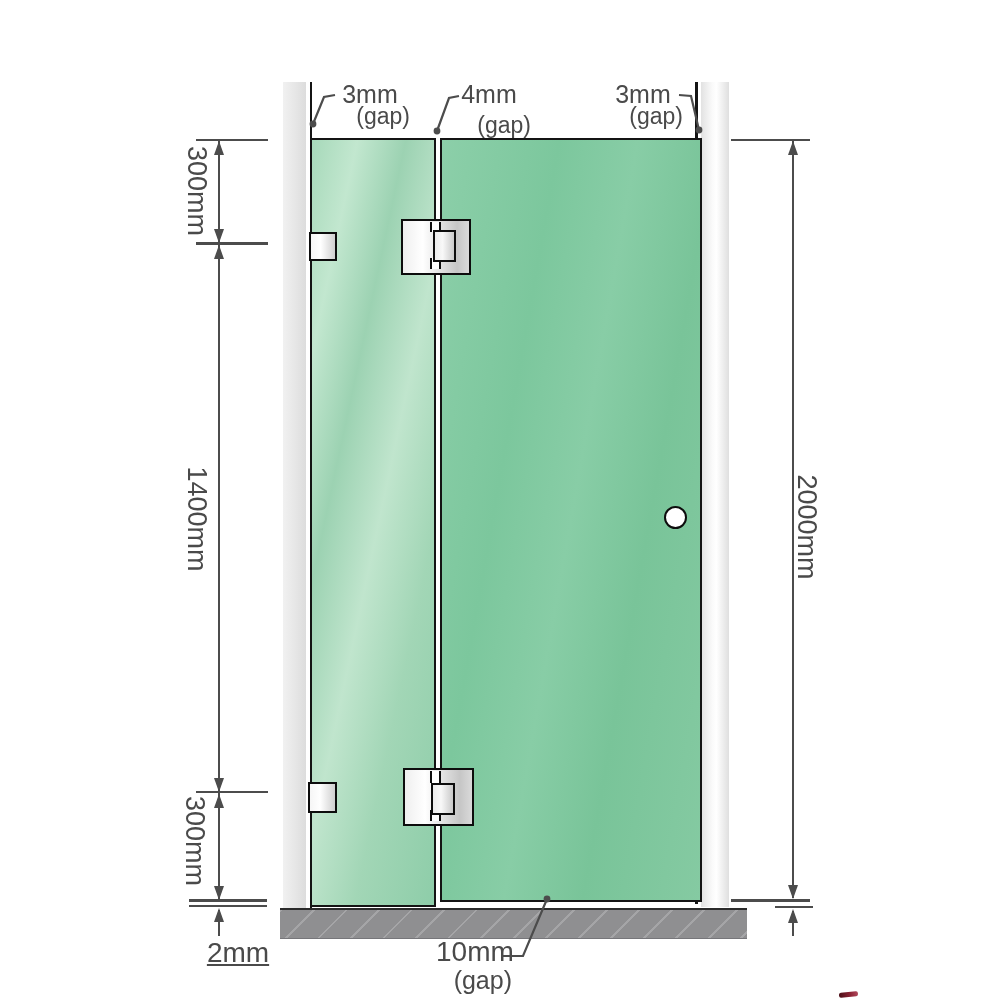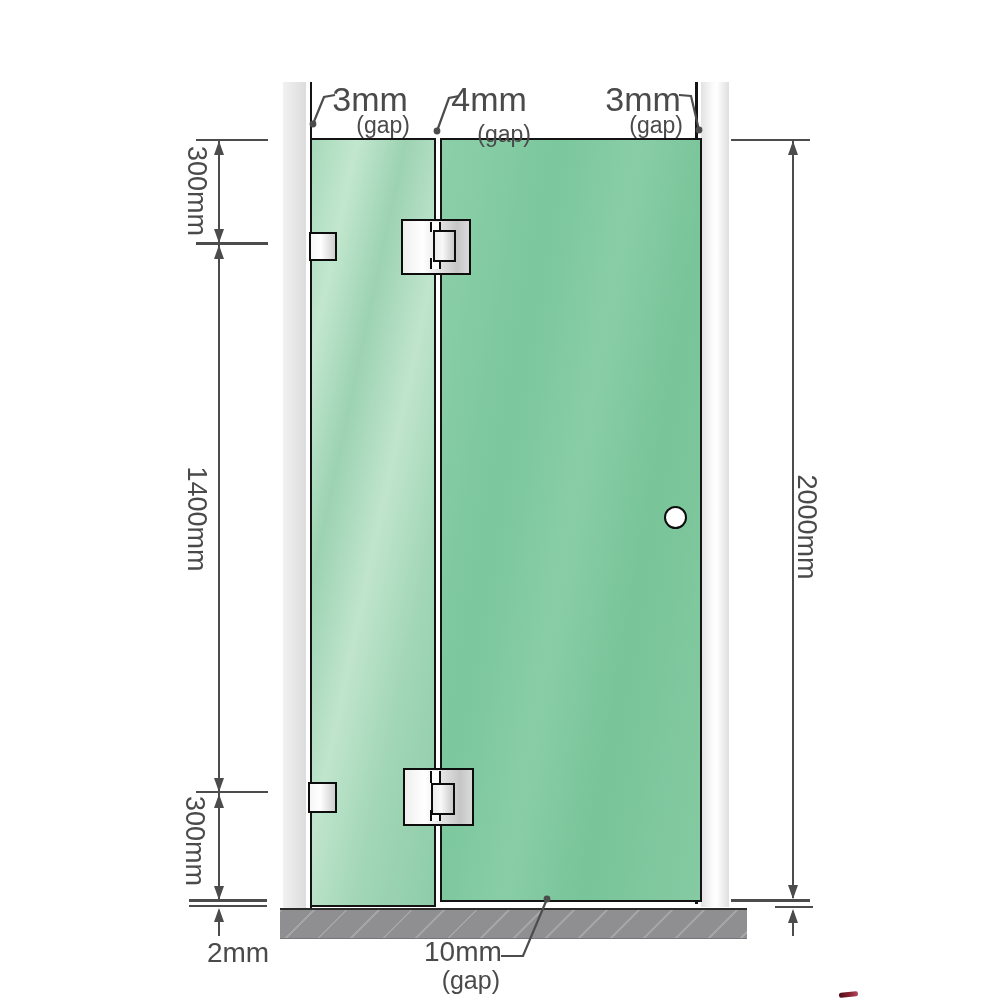--- a/index.html
+++ b/index.html
@@ -45,23 +45,23 @@
     border:2.5px solid #0d0d0d;background:#ffffff;}
   
   .dim{background:#4c4c4c;}
   .vline{width:2.2px;}
   .tick{height:2.2px;}
   .arr{width:0;height:0;border-left:5px solid transparent;border-right:5px solid transparent;}
   .arr-up{border-bottom:14px solid #4c4c4c;}
   .arr-down{border-top:14px solid #4c4c4c;}
   .dim-label{color:#4a4a4a;font-size:27px;white-space:nowrap;}
   .vtext{transform:translate(-50%,-50%) rotate(90deg);}
-  .htext{transform:translate(-50%,-50%);}
+  .htext{transform:translate(-50%,-50%);text-decoration:underline;}
   .gap-label{color:#4a4a4a;text-align:center;line-height:1.0;}
-  .gap-label .val{font-size:34px;}
+  .gap-label .val{font-size:25px;}
   .gap-label .sub{font-size:23px;margin-top:-2px;text-align:right;}
   .gap-label-mid .sub{margin-top:7px;}
   .gap-label-bottom .val{font-size:28px;}
   .gap-label-bottom .sub{font-size:25px;margin-top:2px;}
   .leaders{left:0;top:0;width:1000px;height:1000px;pointer-events:none;}
   .logo-sliver{left:839px;top:992px;width:19px;height:5px;transform:rotate(-6deg);
     background:linear-gradient(90deg,#4a0d16,#8e2436 60%,#b0495c);border-radius:2px;}
 </style>
 </head>
 <body>
@@ -133,21 +133,21 @@
   </div>
   <div class="abs gap-label gap-label-mid" style="left:447px;top:82px;width:84px;">
     <div class="val">4mm</div>
     <div class="sub">(gap)</div>
   </div>
   <div class="abs gap-label" style="left:603px;top:82px;width:80px;">
     <div class="val">3mm</div>
     <div class="sub">(gap)</div>
   </div>
 
-  <div class="abs gap-label gap-label-bottom" style="left:424px;top:938px;width:76px;">
+  <div class="abs gap-label gap-label-bottom" style="left:436px;top:938px;width:76px;">
     <div class="val">10mm</div>
     <div class="sub">(gap)</div>
   </div>
 
   <svg class="abs leaders" viewBox="0 0 1000 1000">
     <g stroke="#4c4c4c" stroke-width="2.2" fill="none">
       <polyline points="313,124 324,97 335,95"></polyline>
       <polyline points="437,131 449,98 459,96"></polyline>
       <polyline points="679,95 691,96 699,130"></polyline>
       <polyline points="501,956 523,956 547,899"></polyline>

